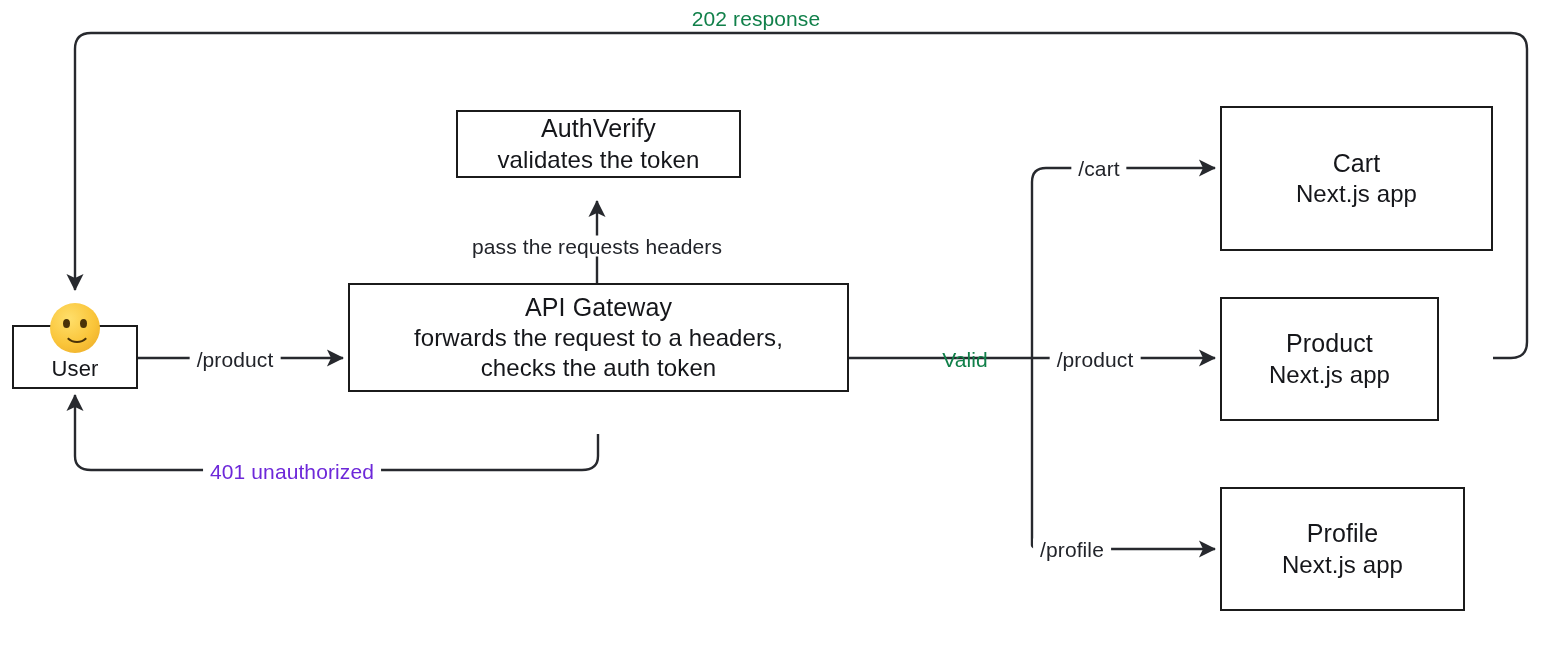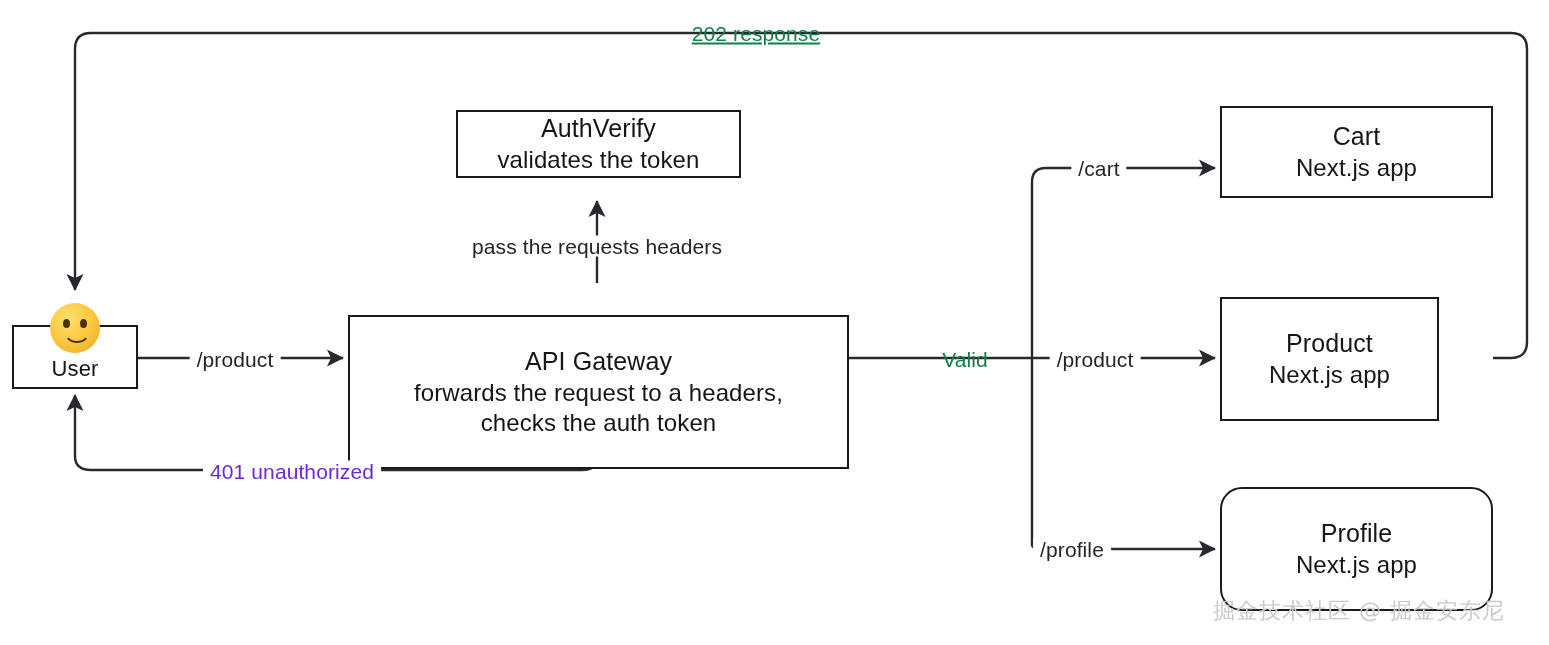--- a/index.html
+++ b/index.html
@@ -52,30 +52,30 @@
     left: 12px; top: 325px; width: 126px; height: 64px;
     justify-content: flex-end;
     padding-bottom: 4px;
     text-align: center;
   }
   #node-user .title { font-size: 22px; }
   #node-authverify {
     left: 456px; top: 110px; width: 285px; height: 68px;
   }
   #node-gateway {
-    left: 348px; top: 283px; width: 501px; height: 154px; margin-top: 32px;
+    left: 348px; top: 283px; width: 501px; height: 109px;
   }
   #node-cart {
-    left: 1220px; top: 106px; width: 273px; height: 92px;
+    left: 1220px; top: 106px; width: 273px; height: 145px;
   }
   #node-product {
     left: 1220px; top: 297px; width: 219px; height: 124px;
   }
   #node-profile {
-    left: 1220px; top: 487px; width: 273px; height: 124px; border-radius: 22px;
+    left: 1220px; top: 487px; width: 245px; height: 124px;
   }
   
   #user-emoji {
     position: absolute;
     left: 50px; top: 303px;
     width: 50px; height: 50px;
     border-radius: 50%;
     background: radial-gradient(circle at 38% 32%, #ffd95e 0%, #f9c залишив34 55%, #e8a11d 100%);
     background: radial-gradient(circle at 38% 32%, #ffdf6b 0%, #fac53a 55%, #e9a623 100%);
     box-sizing: border-box;
@@ -188,31 +188,30 @@
   <div class="node" id="node-product">
     <span class="title">Product</span>
     <span class="sub">Next.js app</span>
   </div>
 
   <div class="node" id="node-profile">
     <span class="title">Profile</span>
     <span class="sub">Next.js app</span>
   </div>
 
-  <span class="elabel green" style="left:756px; top:33px;text-decoration:underline;">202 response</span>
+  <span class="elabel green" style="left:756px; top:18px;">202 response</span>
 
   <span class="elabel" style="left:235px; top:359px;">/product</span>
 
   <span class="elabel" style="left:597px; top:246px;">pass the requests headers</span>
 
   <span class="elabel red" style="left:292px; top:471px;">401 unauthorized</span>
 
   <span class="elabel green nobg" style="left:965px; top:340px;">Valid</span>
 
   <span class="elabel" style="left:1099px; top:168px;">/cart</span>
 
   <span class="elabel" style="left:1095px; top:359px;">/product</span>
 
   <span class="elabel" style="left:1036px; top:549px;margin-left:36px;">/profile</span>
 
-  <div id="watermark">掘金技术社区 @ 掘金安东尼</div>
 
 </div>
 
 </body></html>

